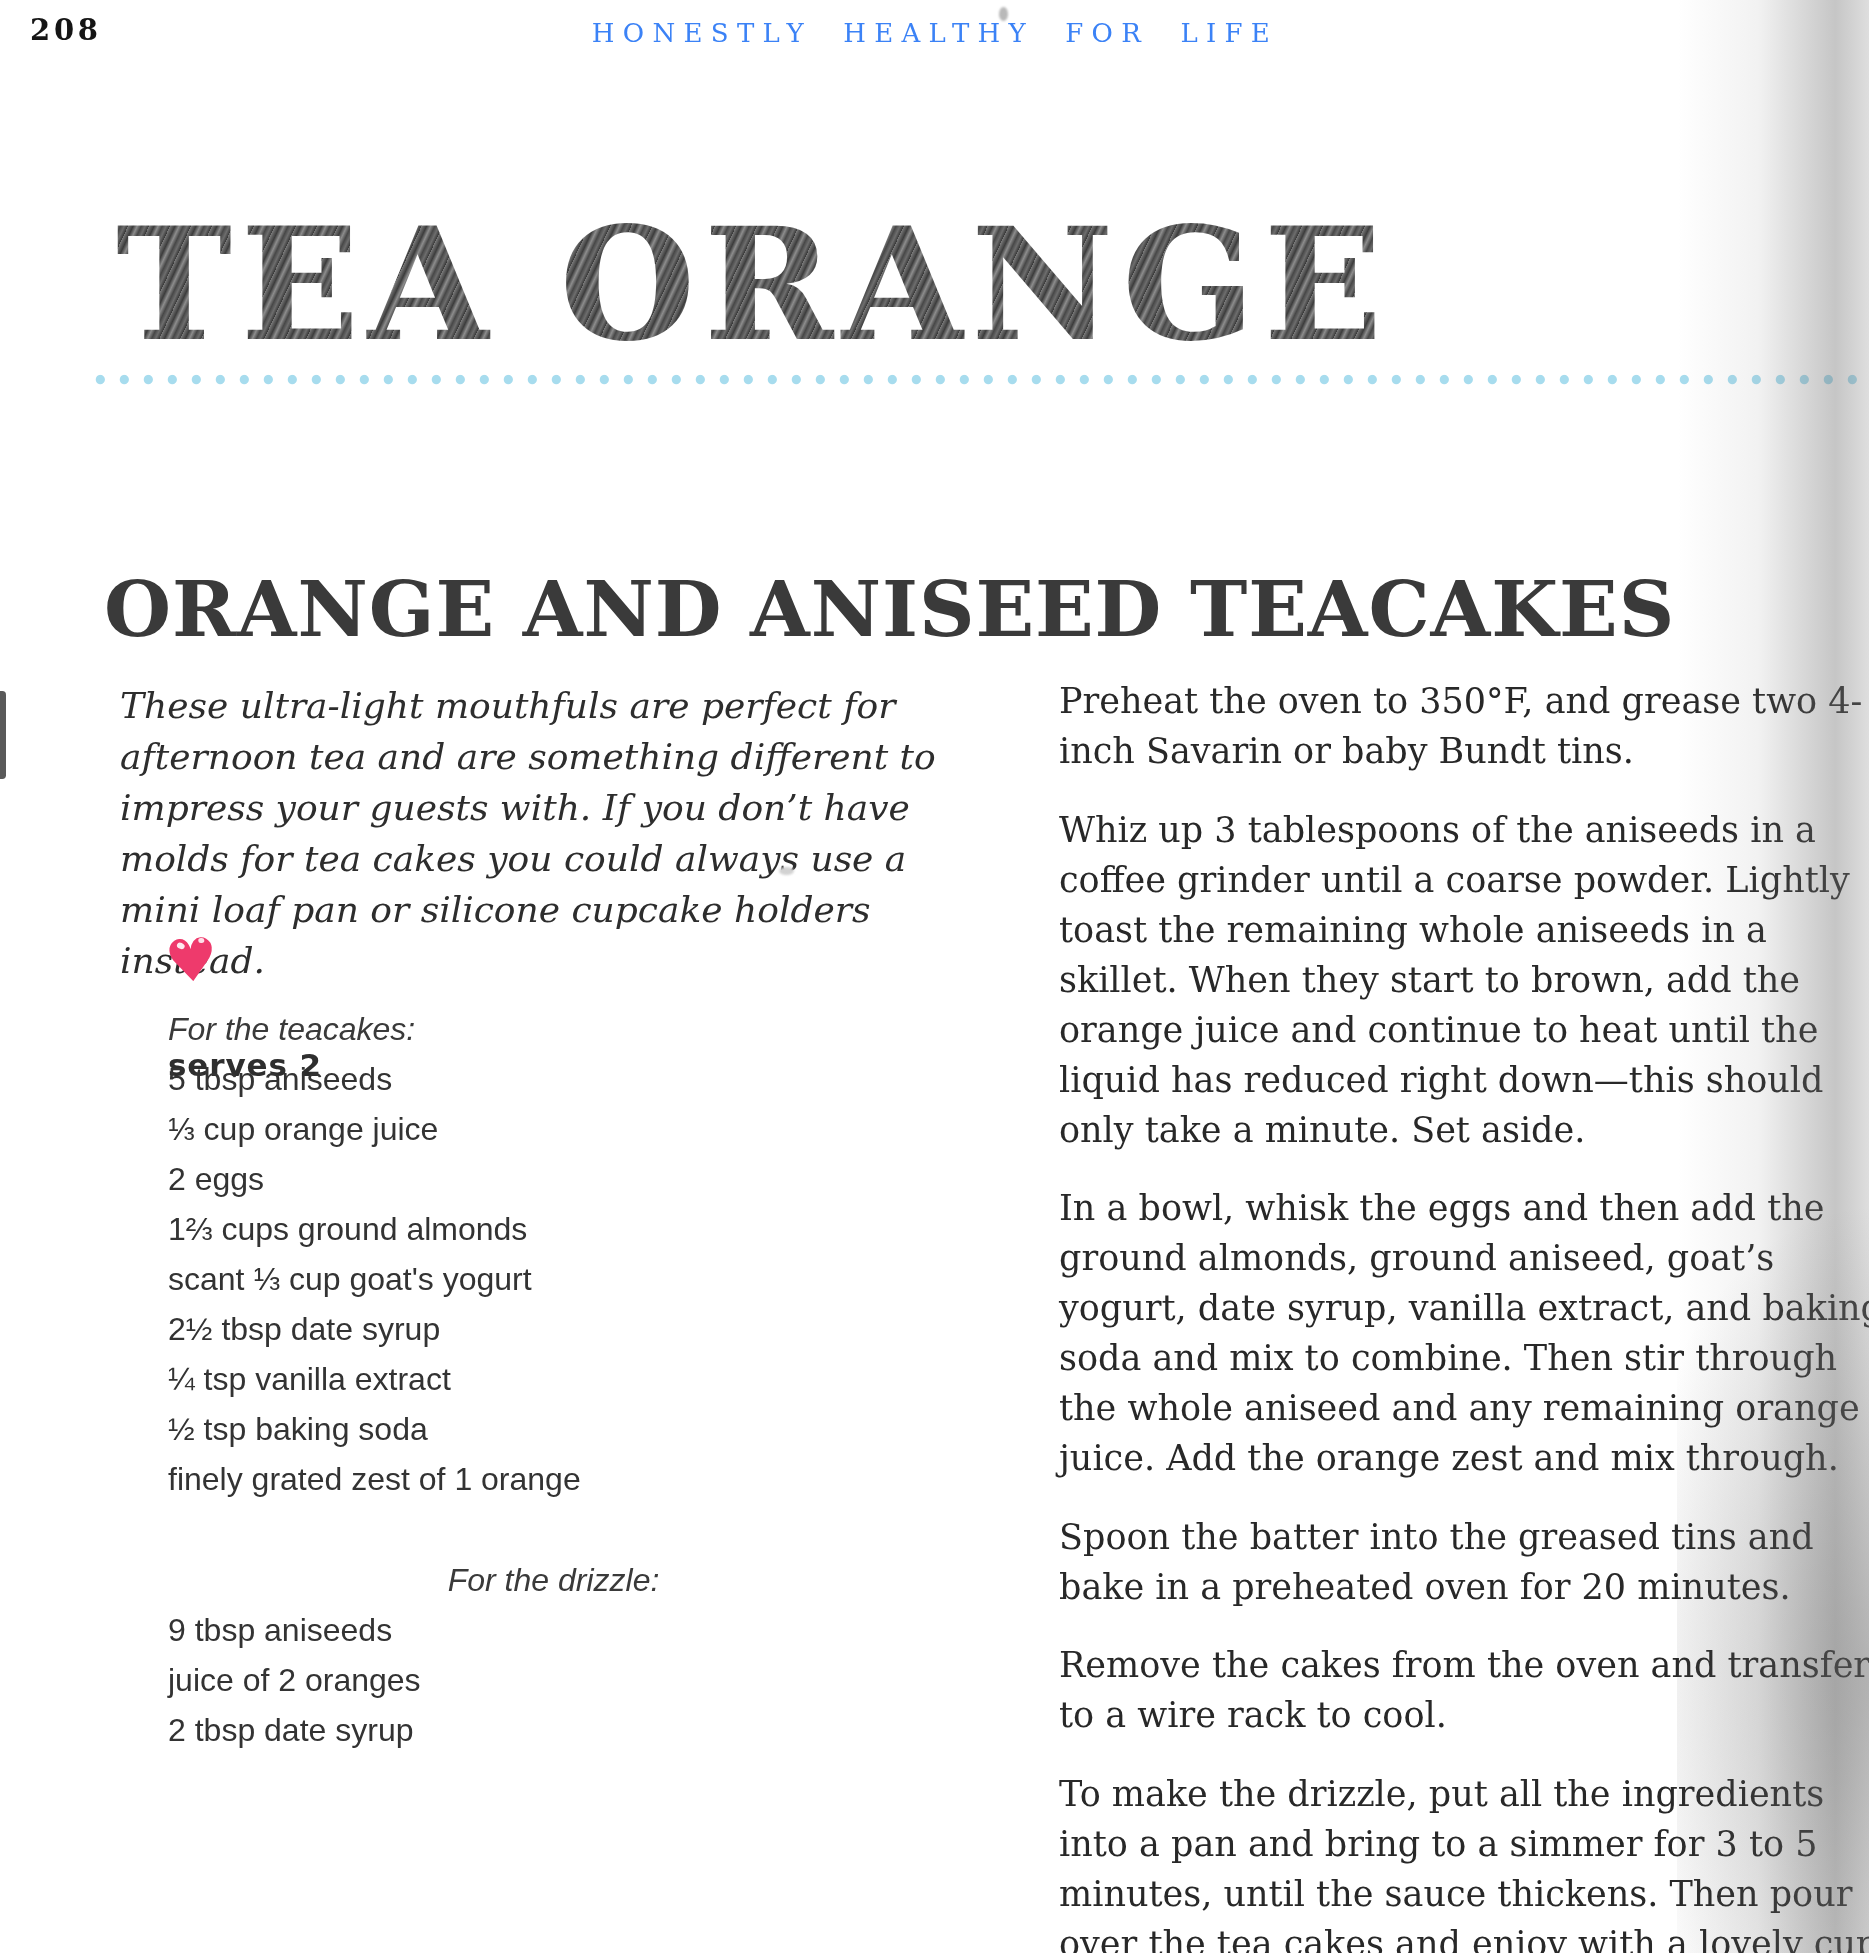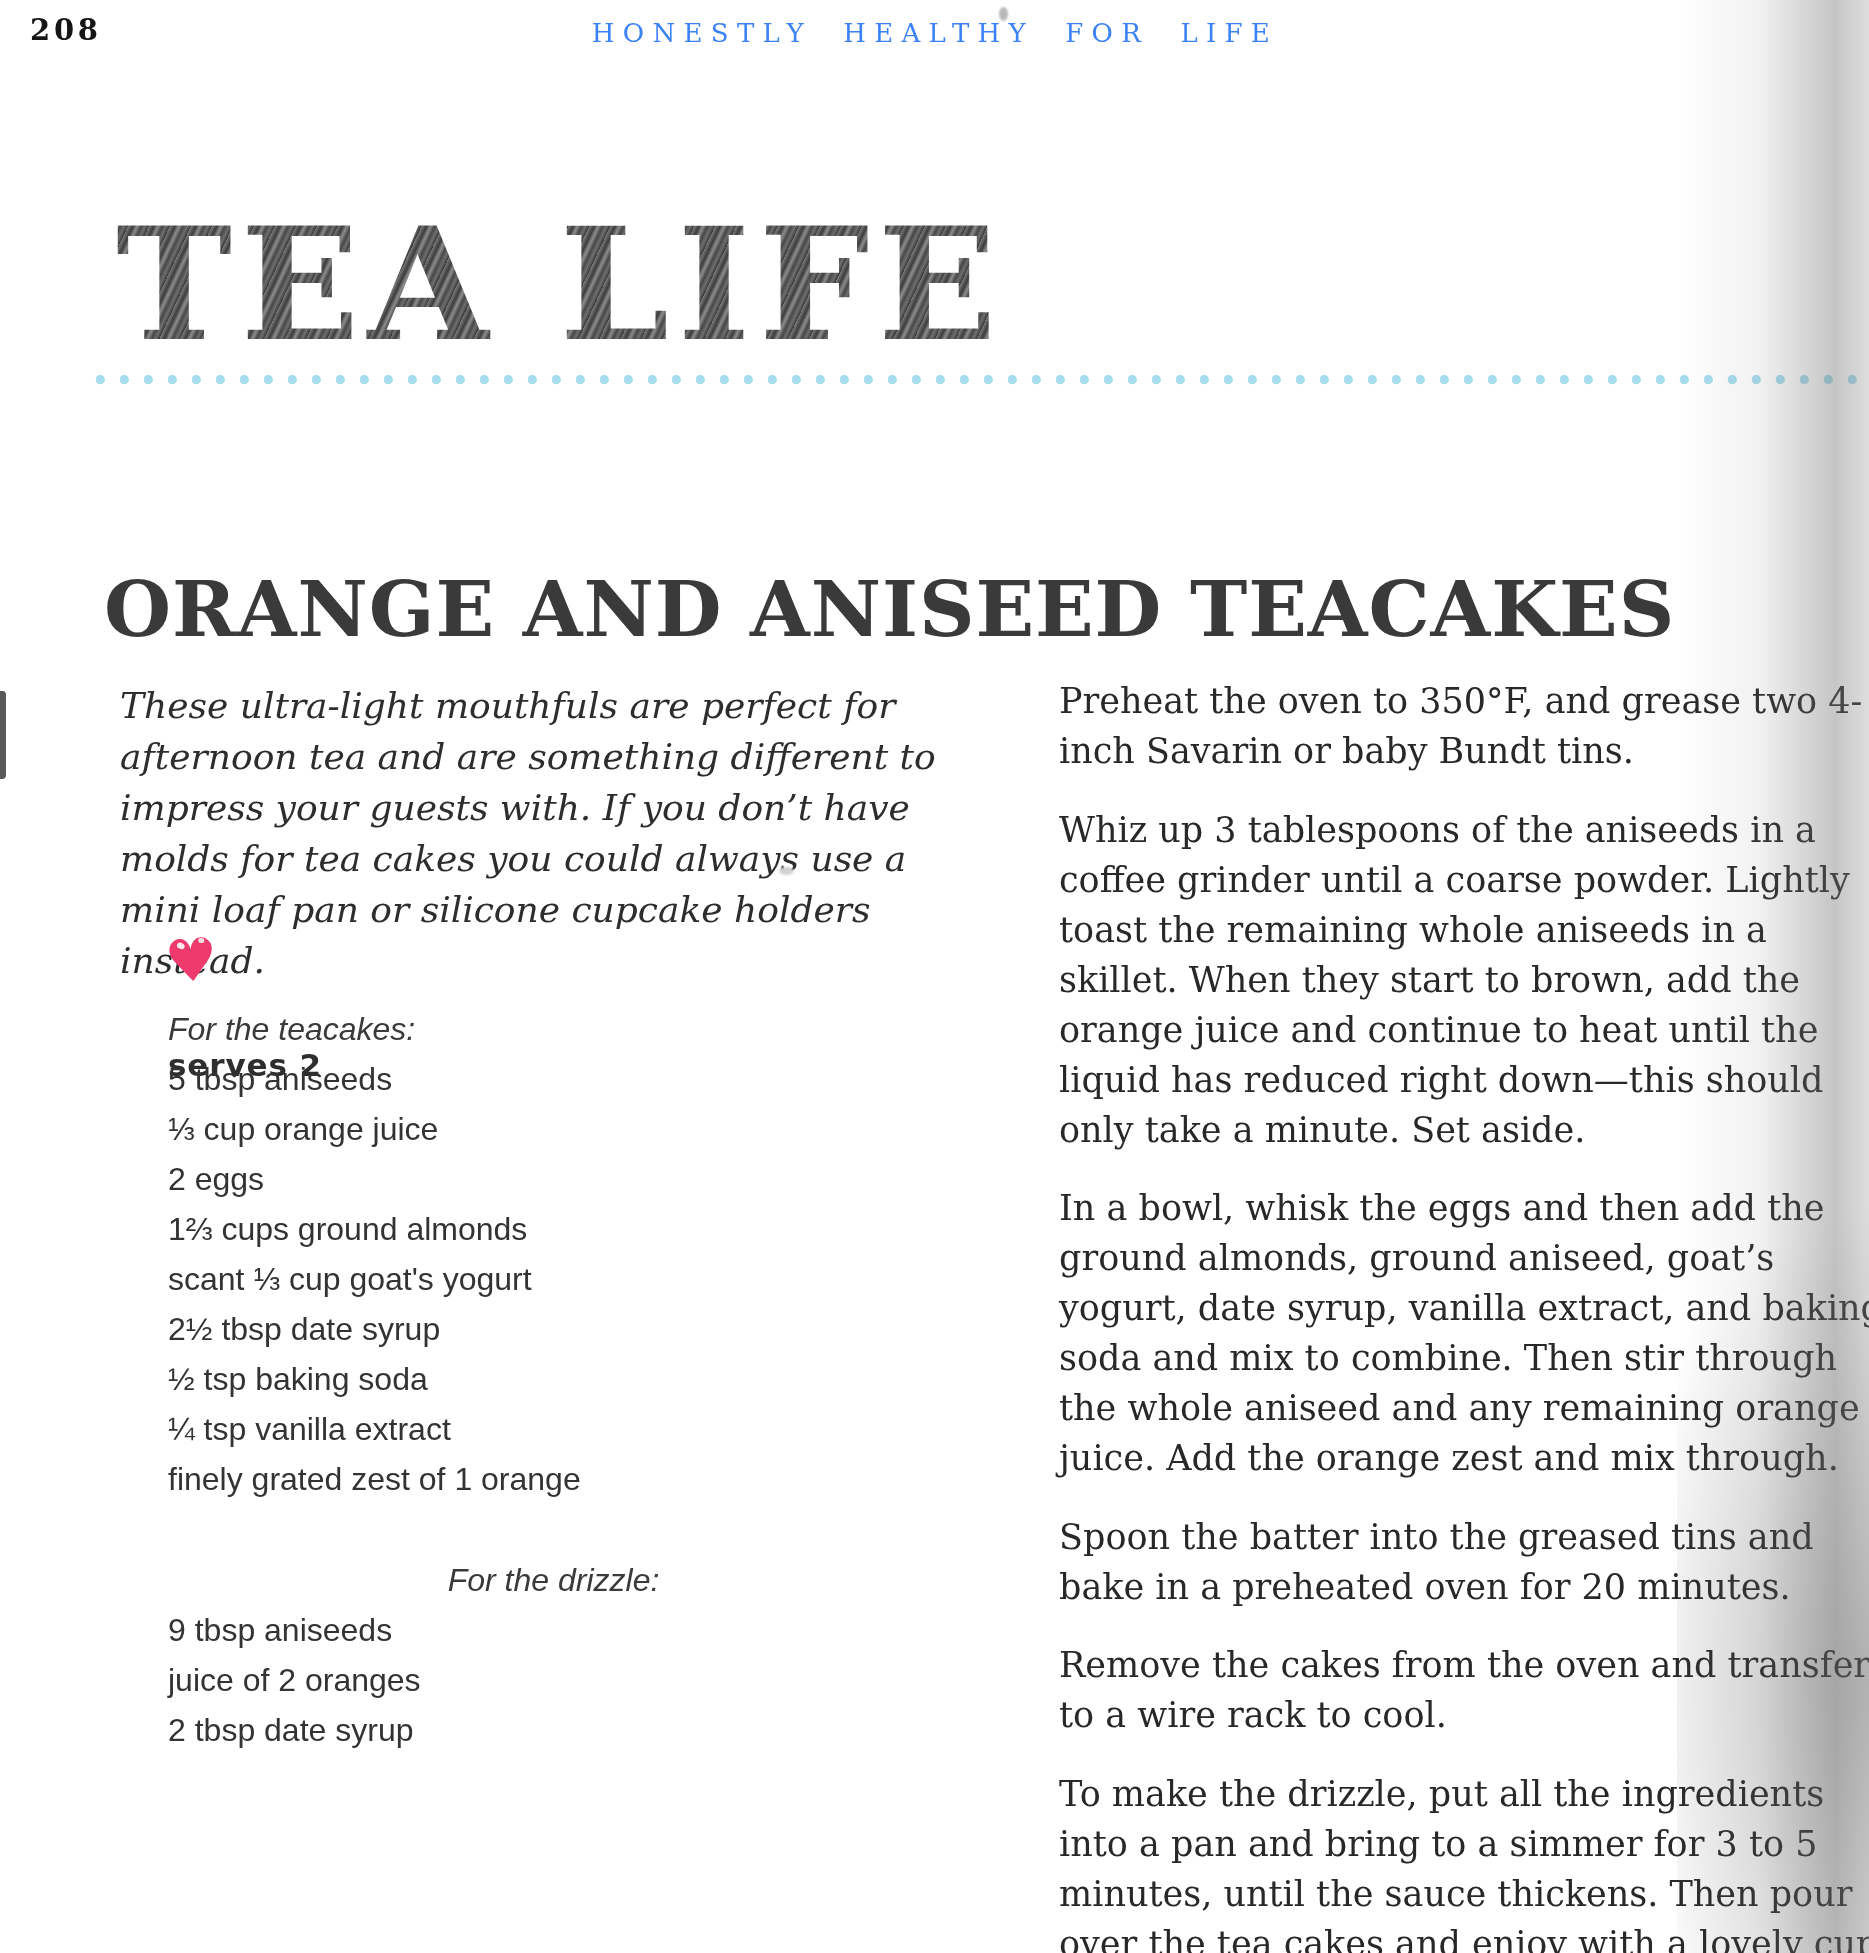--- a/index.html
+++ b/index.html
@@ -122,21 +122,21 @@
   }
 </style>
 </head>
 <body>
 
 <div class="page">
 
   <div class="page-number">208</div>
   <div class="running-title">HONESTLY HEALTHY FOR LIFE</div>
 
-  <div class="chapter-title">TEA LIFE</div>
+  <div class="chapter-title">TEA ORANGE</div>
   <div class="dotted-divider"></div>
 
   <div class="recipe-title">ORANGE AND ANISEED TEACAKES</div>
 
   <div class="intro">These ultra-light mouthfuls are perfect for afternoon tea and are something different to impress your guests with. If you don’t have molds for tea cakes you could always use a mini loaf pan or silicone cupcake holders instead.</div>
 
   <div class="heart">♥</div>
 
   <div class="serves">serves 2</div>
 
@@ -149,23 +149,23 @@
         <div class="ing-line">⅓ cup orange juice</div>
 
         <div class="ing-line">2 eggs</div>
 
         <div class="ing-line">1⅔ cups ground almonds</div>
 
         <div class="ing-line">scant ⅓ cup goat's yogurt</div>
 
         <div class="ing-line">2½ tbsp date syrup</div>
 
+        <div class="ing-line">¼ tsp vanilla extract</div>
+
         <div class="ing-line">½ tsp baking soda</div>
-
-        <div class="ing-line">¼ tsp vanilla extract</div>
 
         <div class="ing-line">finely grated zest of 1 orange</div>
       </div>
     <div class="ing-heading drizzle">For the drizzle:</div>
     <div>
 
         <div class="ing-line">9 tbsp aniseeds</div>
 
         <div class="ing-line">juice of 2 oranges</div>
 

